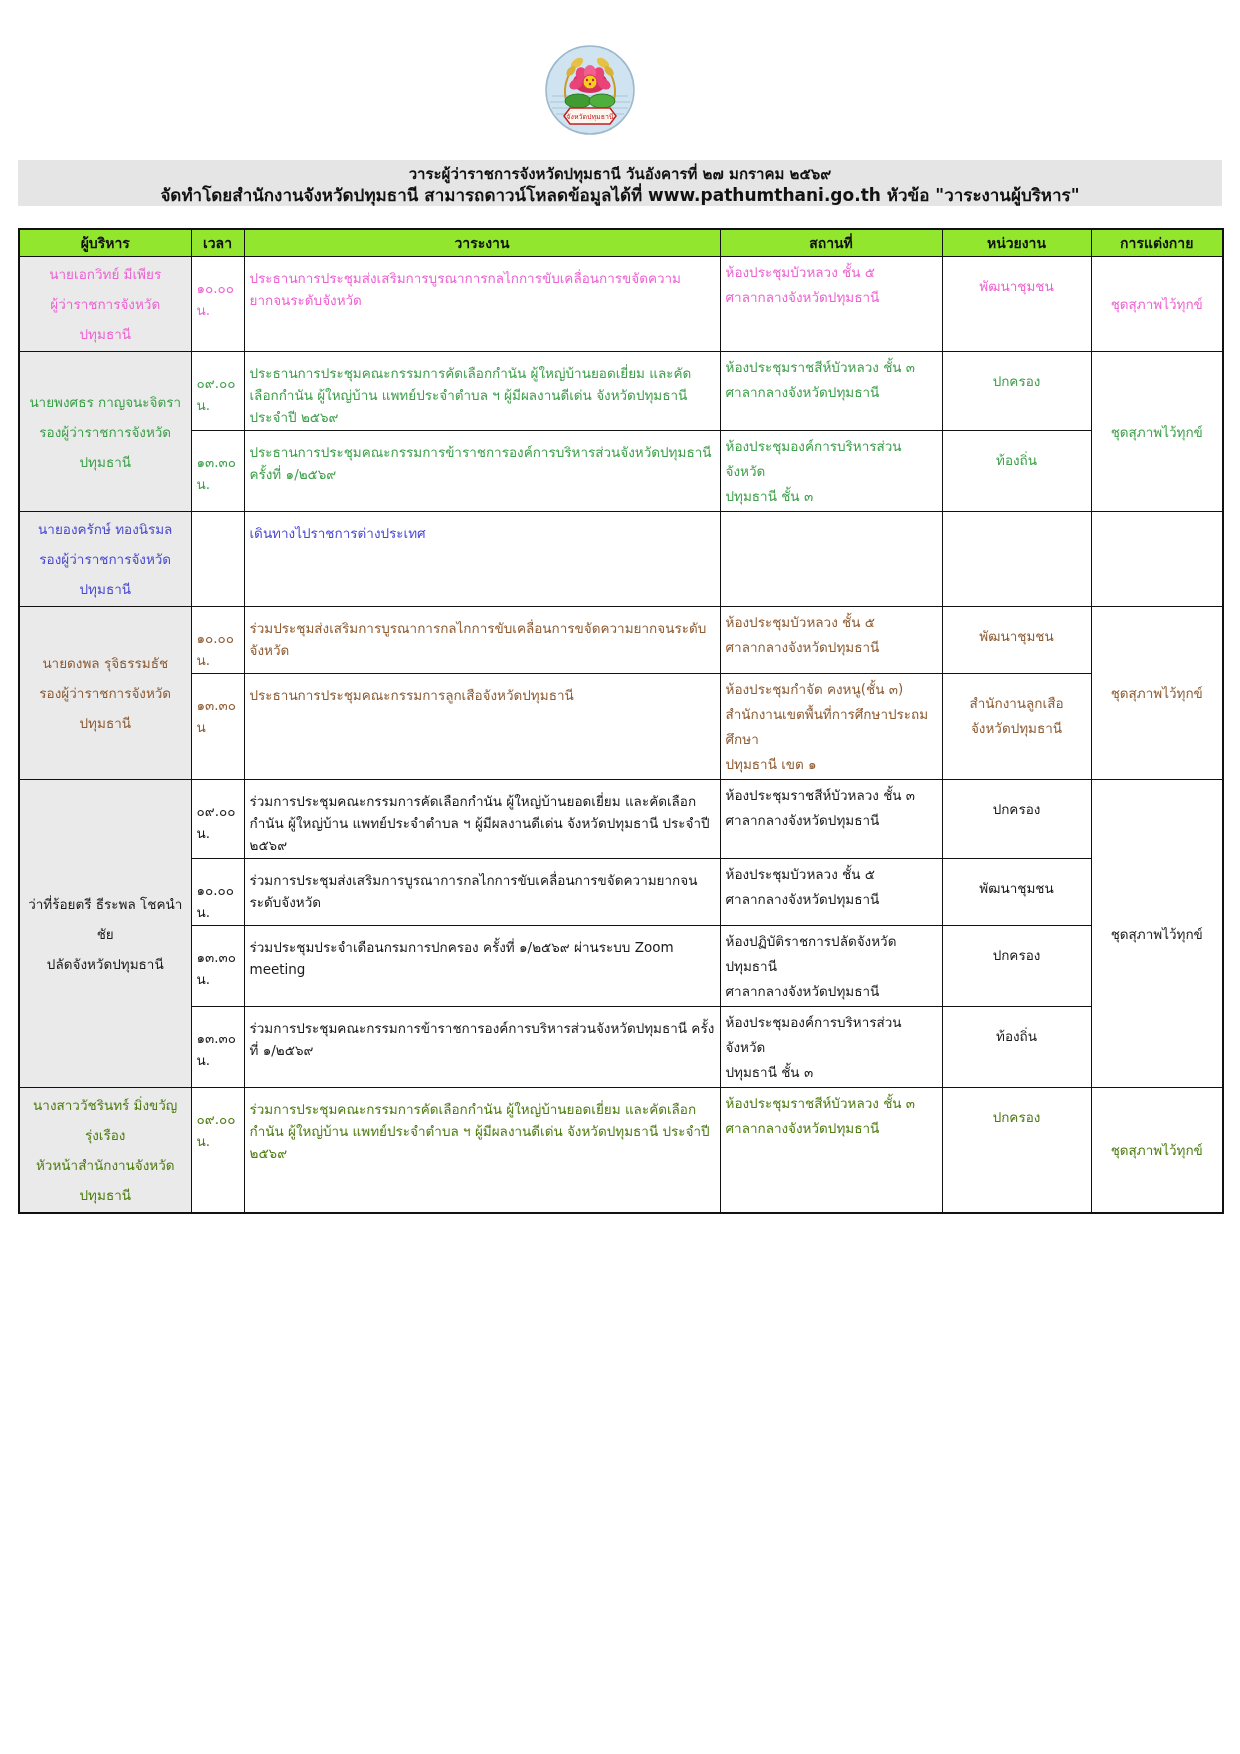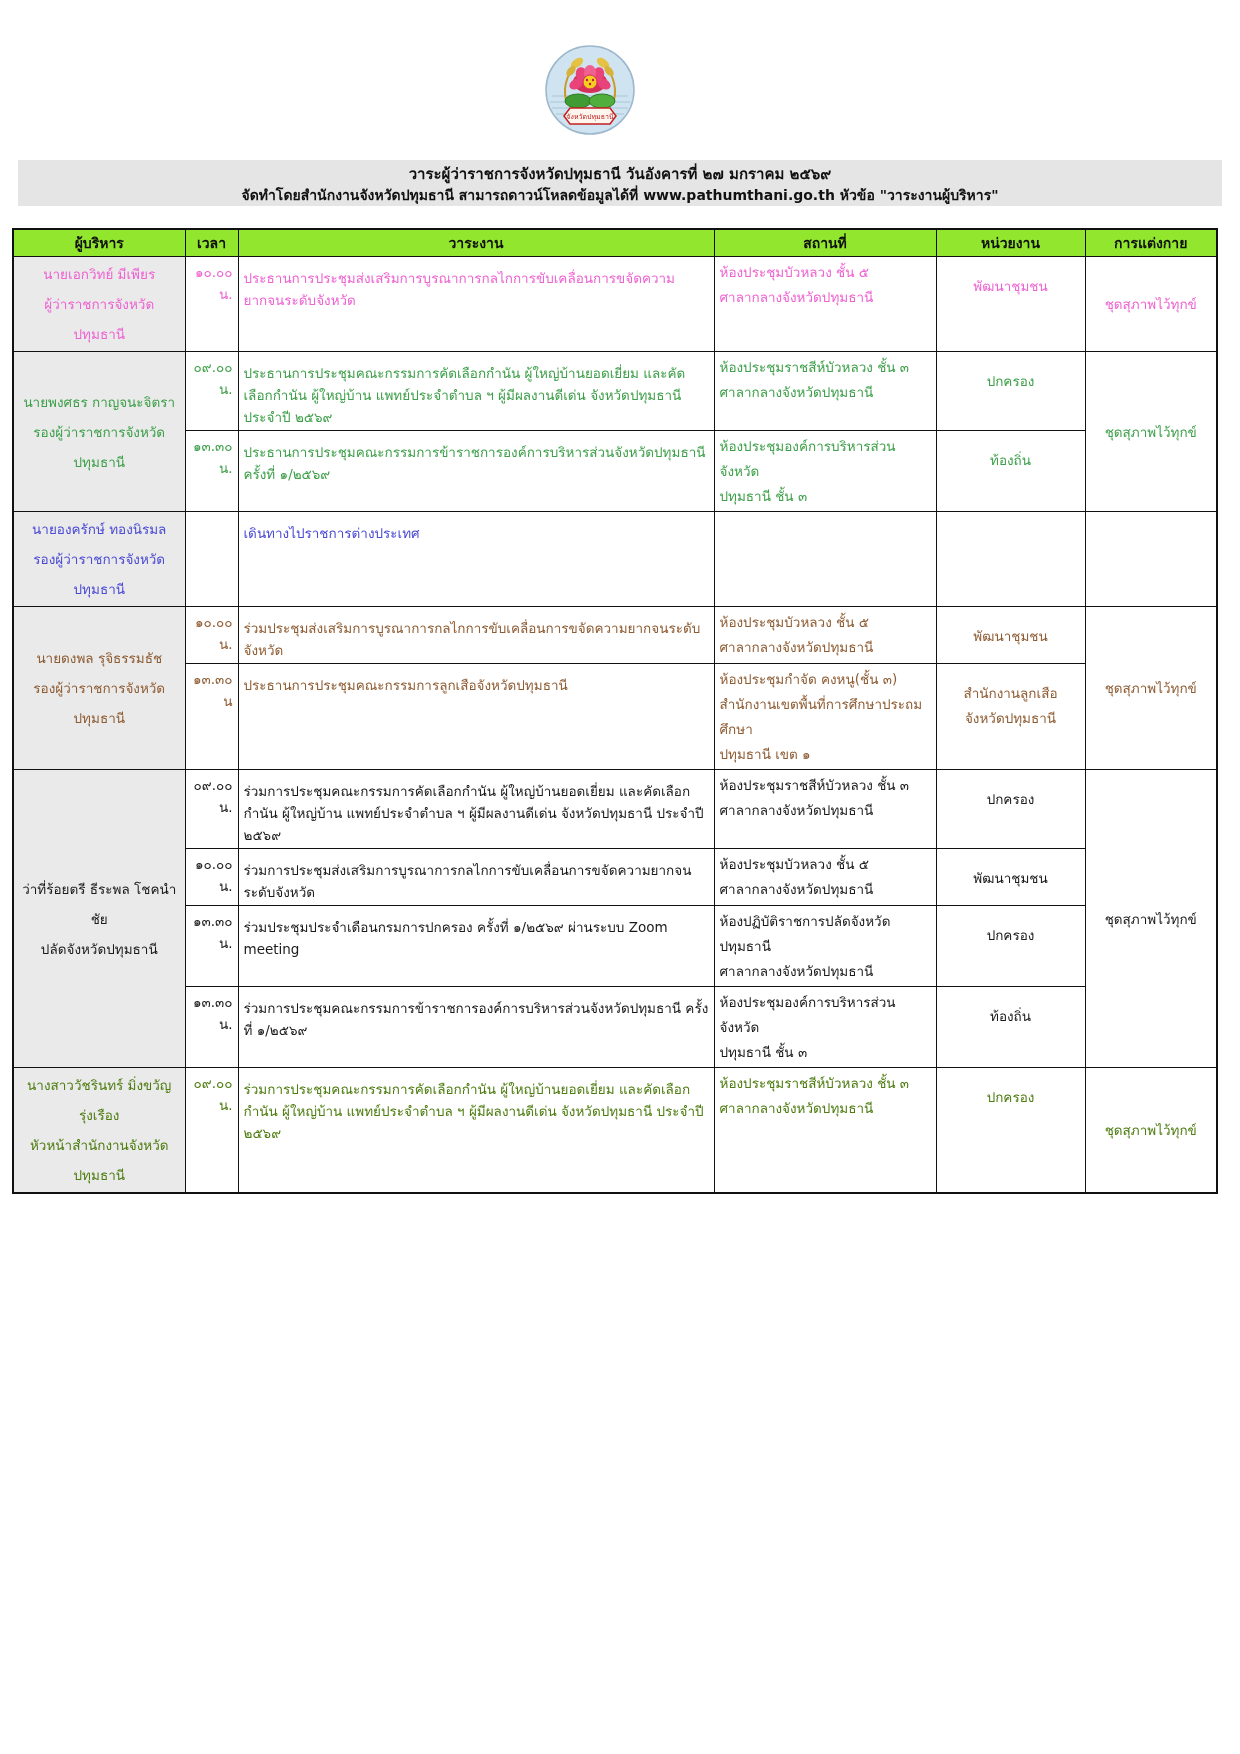--- a/index.html
+++ b/index.html
@@ -28,29 +28,29 @@
     text-align:center;
   }
   .banner-title{
     font-size:15px;
     font-weight:bold;
     line-height:24px;
     padding-top:2px;
     color:#111;
   }
   .banner-subtitle{
-    font-size:14px;
+    font-size:17px;
     font-weight:bold;
     line-height:18px;
     color:#111;
   }
   
   table.schedule{
     position:absolute;
-    left:12px; top:228px;
+    left:18px; top:228px;
     width:1204px;
     border-collapse:collapse;
     table-layout:fixed;
     border:2px solid #111;
   }
   .schedule th, .schedule td{
     border:1px solid #111;
     font-size:13.5px;
     padding:2px 5px;
     overflow:hidden;
@@ -64,23 +64,23 @@
     text-align:center;
   }
   td.name-cell{
     background:#EAEAEA;
     text-align:center;
     vertical-align:middle;
     line-height:30px;
     white-space:pre-line;
   }
   td.time-cell{
-    text-align:right;
-    vertical-align:top;
-    padding-top:4px;
+    text-align:left;
+    vertical-align:top;
+    padding-top:20px;
   }
   td.agenda-cell{
     vertical-align:top;
     line-height:22px;
     padding-top:10px;
   }
   td.agenda-center{
     text-align:left;
   }
   td.loc-cell{

